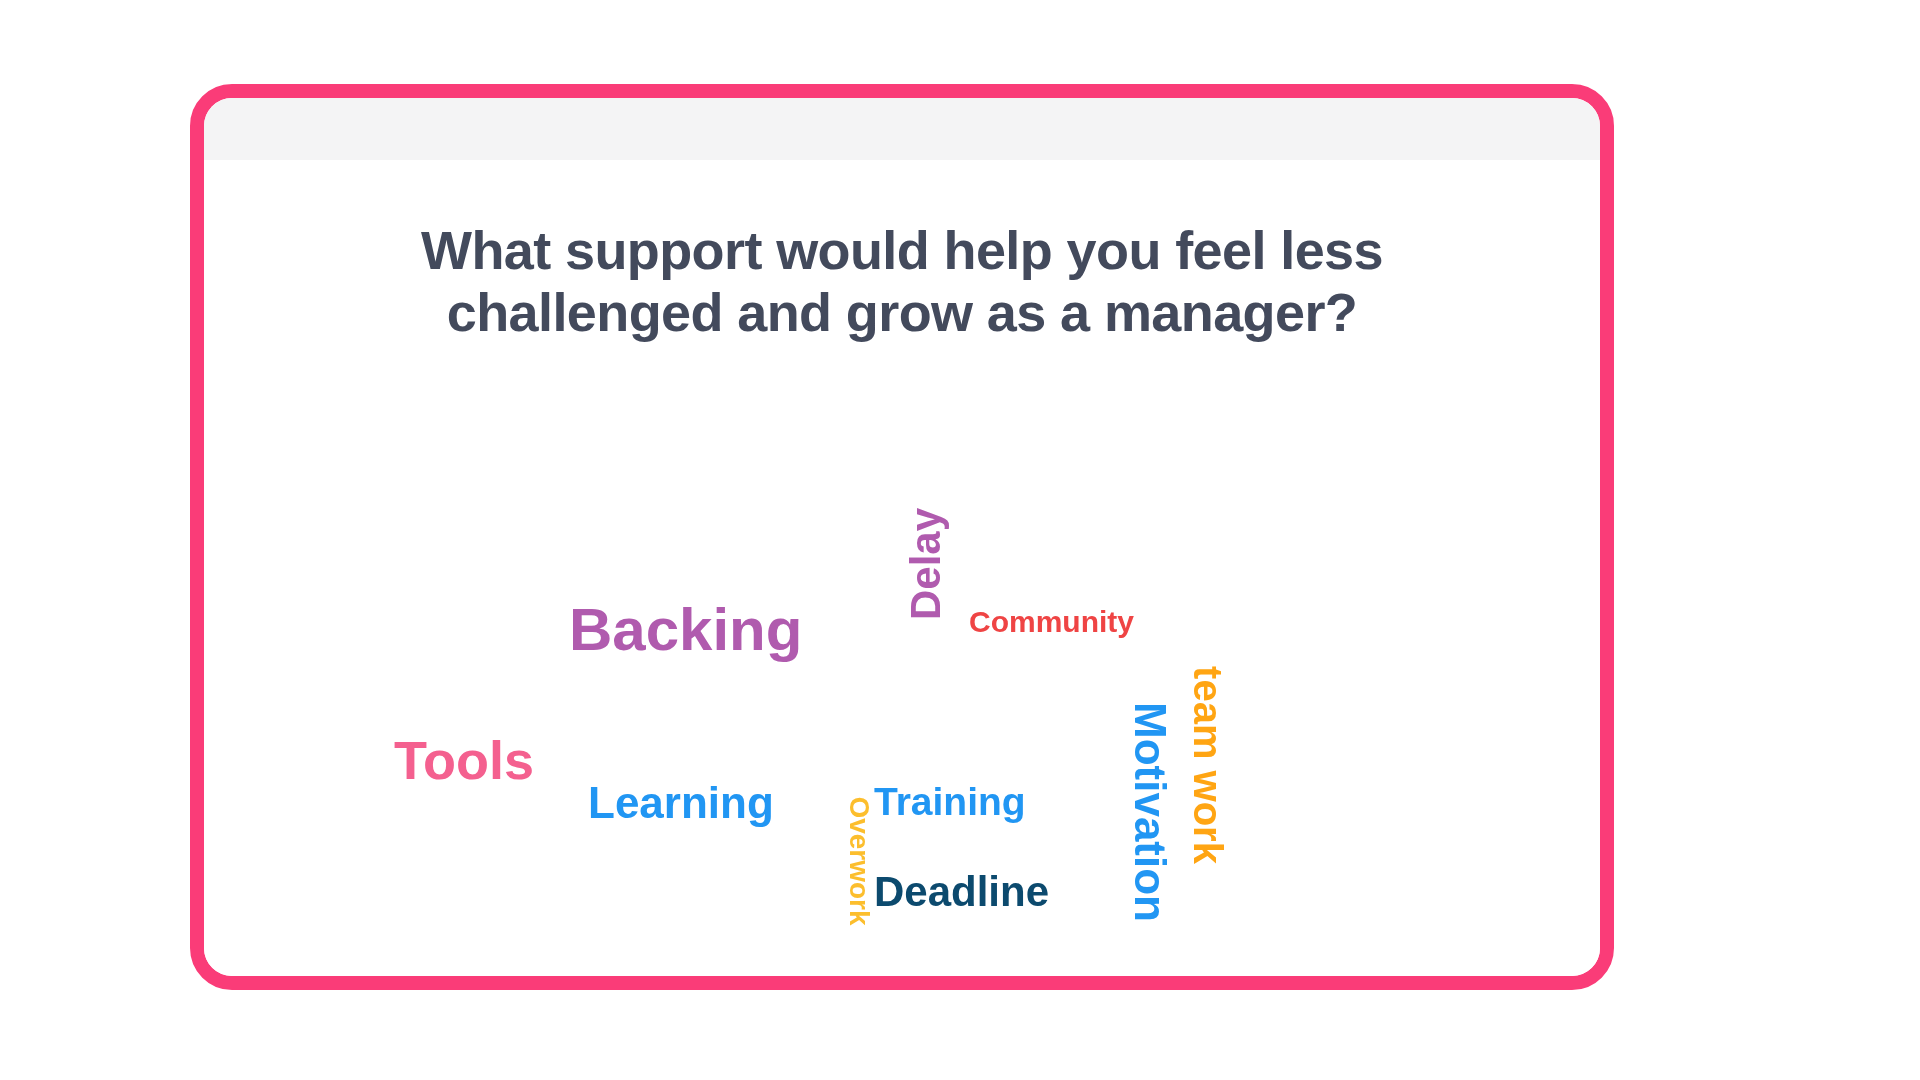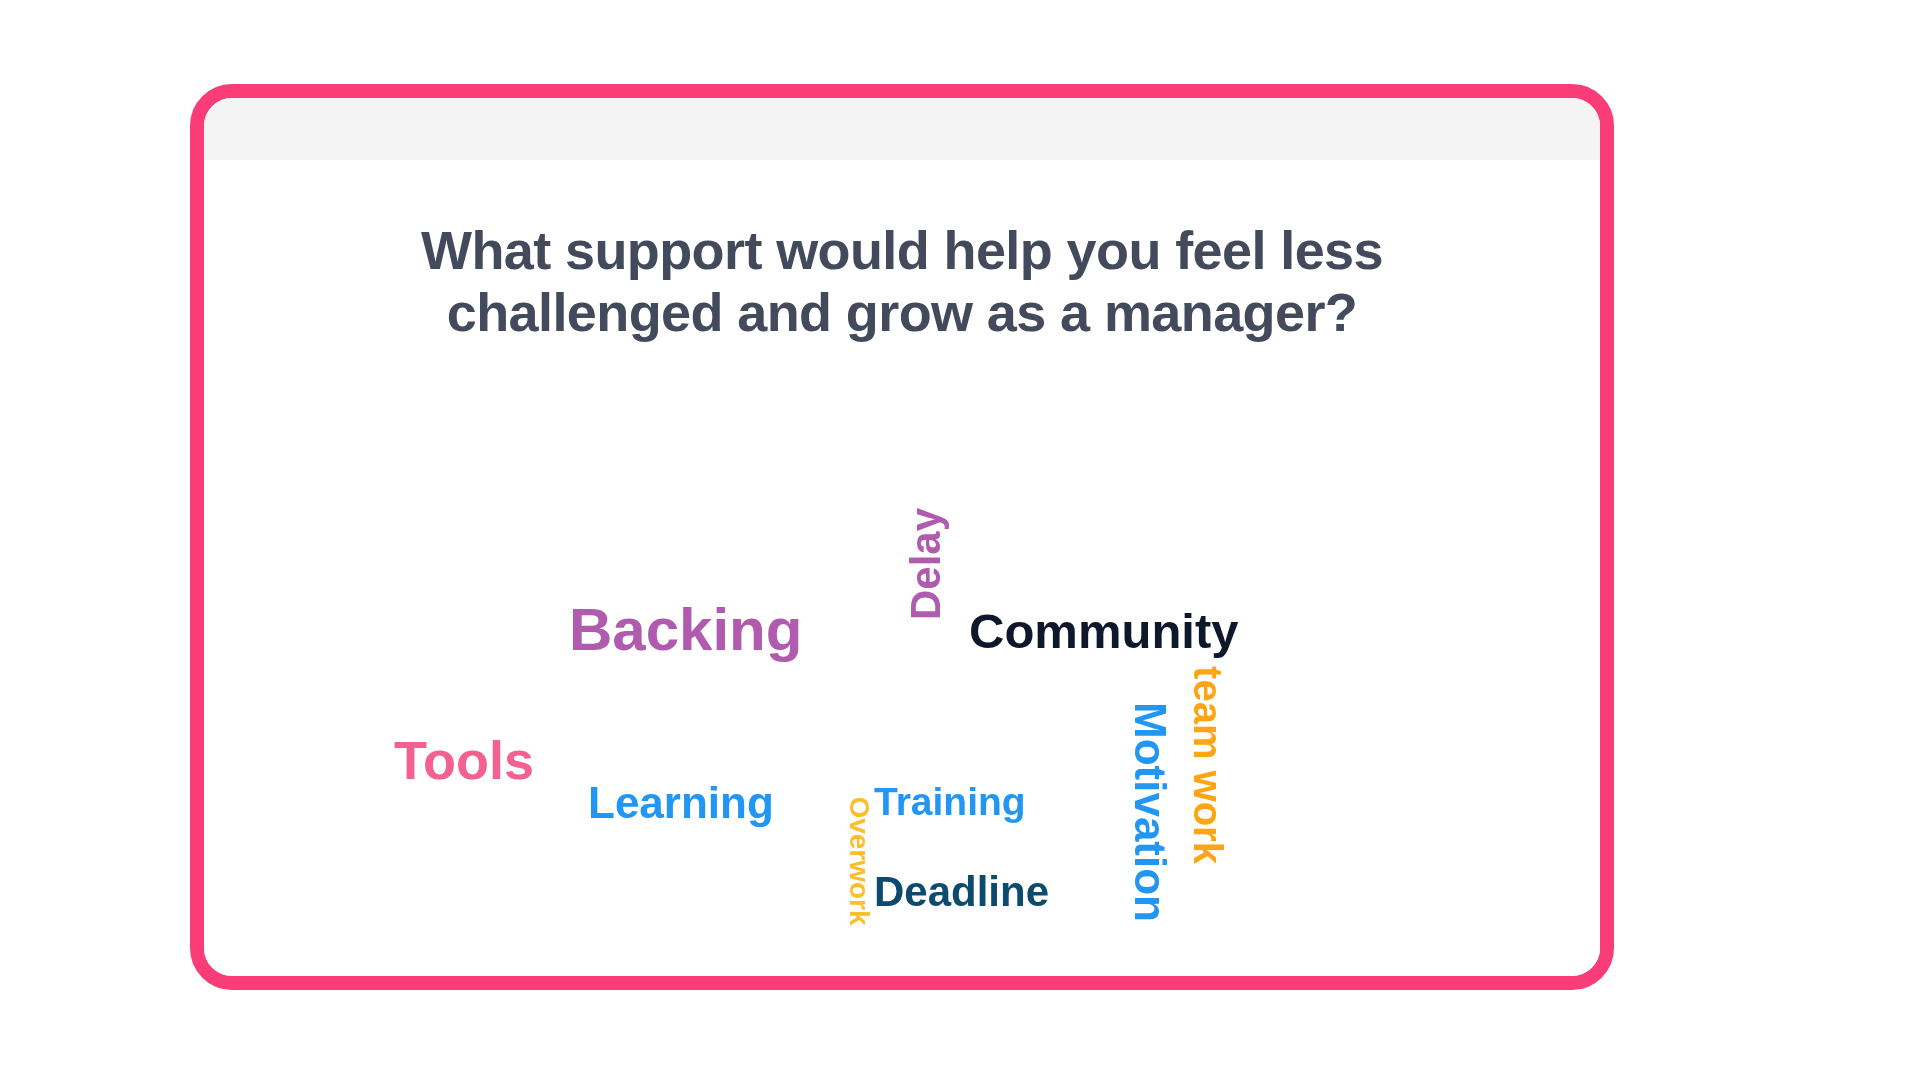--- a/index.html
+++ b/index.html
@@ -94,21 +94,21 @@
 
   <div id="card-body" style="background: rgb(255, 255, 255);">
 
     <div id="question-title" style="color: rgb(67, 74, 92);">
       <span class="title-line">What support would help you feel less</span>
       <span class="title-line">challenged and grow as a manager?</span>
     </div>
 
     <div id="word-cloud">
         <span class="cloud-word rot-ccw" style="color: rgb(176, 91, 174); font-size: 42px; left: 666px; top: 53px;">Delay</span>
-        <span class="cloud-word" style="color: #0f172a; font-size: 49px; left: 765px; top: 117px;">Community</span>
+        <span class="cloud-word" style="color: #ef4444; font-size: 30px; left: 765px; top: 117px;">Community</span>
         <span class="cloud-word" style="color: rgb(176, 91, 174); font-size: 60px; left: 330px; top: 110px; margin-left: 35px;">Backing</span>
         <span class="cloud-word" style="color: rgb(244, 96, 143); font-size: 54px; left: 190px; top: 219px; margin-top: 24px;">Tools</span>
         <span class="cloud-word rot-cw" style="color: rgb(255, 165, 19); font-size: 40px; left: 905px; top: 255px;">team work</span>
         <span class="cloud-word rot-cw" style="color: rgb(33, 150, 243); font-size: 44px; left: 836px; top: 300px;">Motivation</span>
         <span class="cloud-word" style="color: rgb(33, 150, 243); font-size: 44px; left: 384px; top: 291px;">Learning</span>
         <span class="cloud-word" style="color: rgb(33, 150, 243); font-size: 39px; left: 670px; top: 292px;">Training</span>
         <span class="cloud-word rot-cw" style="color: rgb(252, 190, 45); font-size: 28px; left: 590px; top: 357px;">Overwork</span>
         <span class="cloud-word" style="color: #0c4a6e; font-size: 42px; left: 670px; top: 381px;">Deadline</span>
       </div>
 

